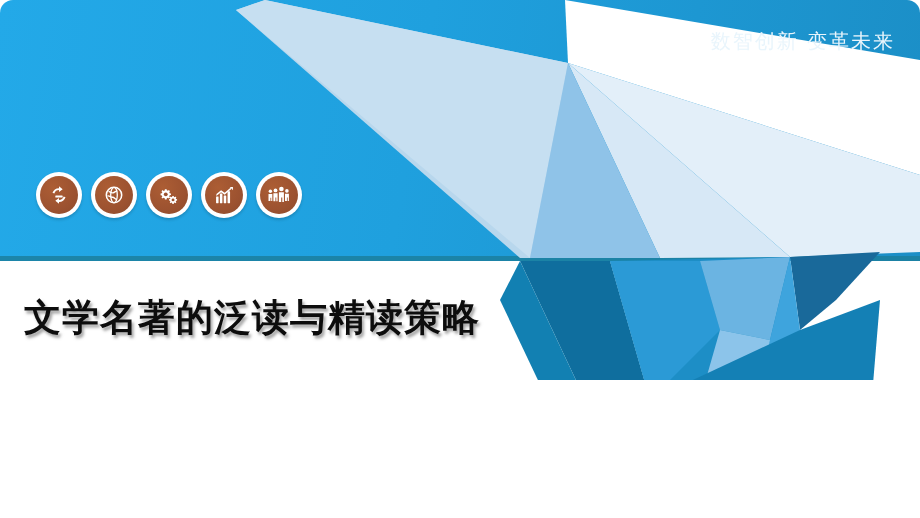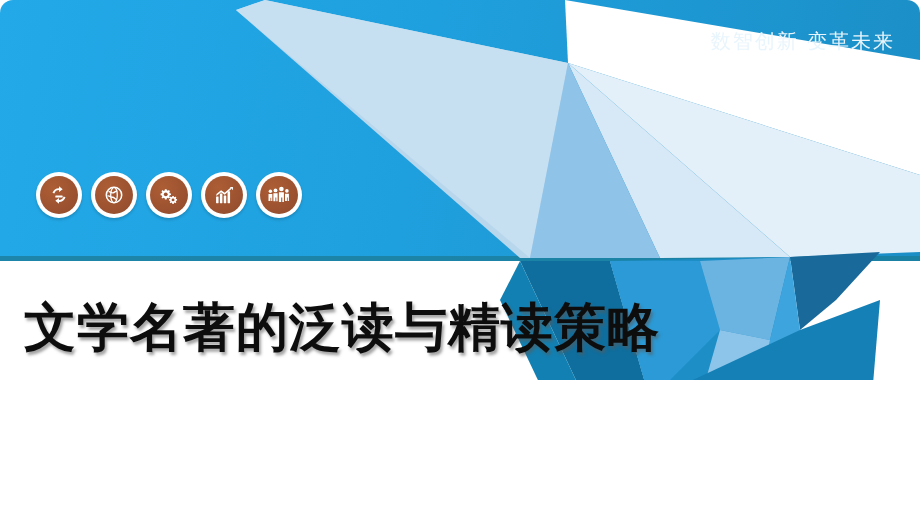--- a/index.html
+++ b/index.html
@@ -90,21 +90,21 @@
     align-items: center;
     justify-content: center;
   }
   .icon-disc svg { display: block; }
 
   
   .title {
     position: absolute;
     left: 24px;
     top: 293px;
-    font-size: 52px;
+    font-size: 37px;
     font-weight: bold;
     color: #0d0d0d;
     letter-spacing: 1px;
     white-space: nowrap;
     text-shadow: 2px 3px 3px rgba(90,90,90,.55);
     font-family: "DejaVu Sans", "Liberation Sans", sans-serif;
   }
 </style>
 </head>
 <body>

